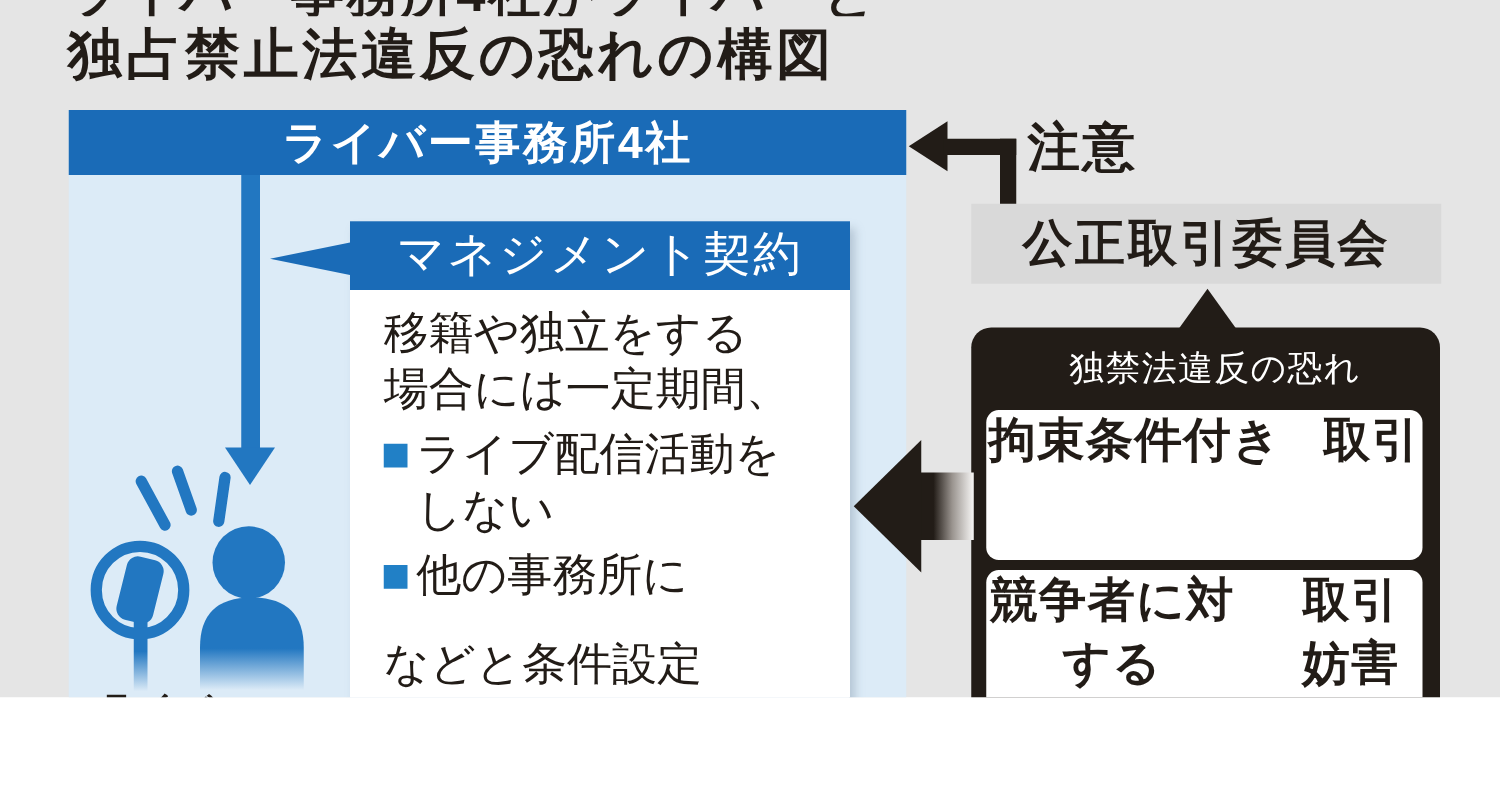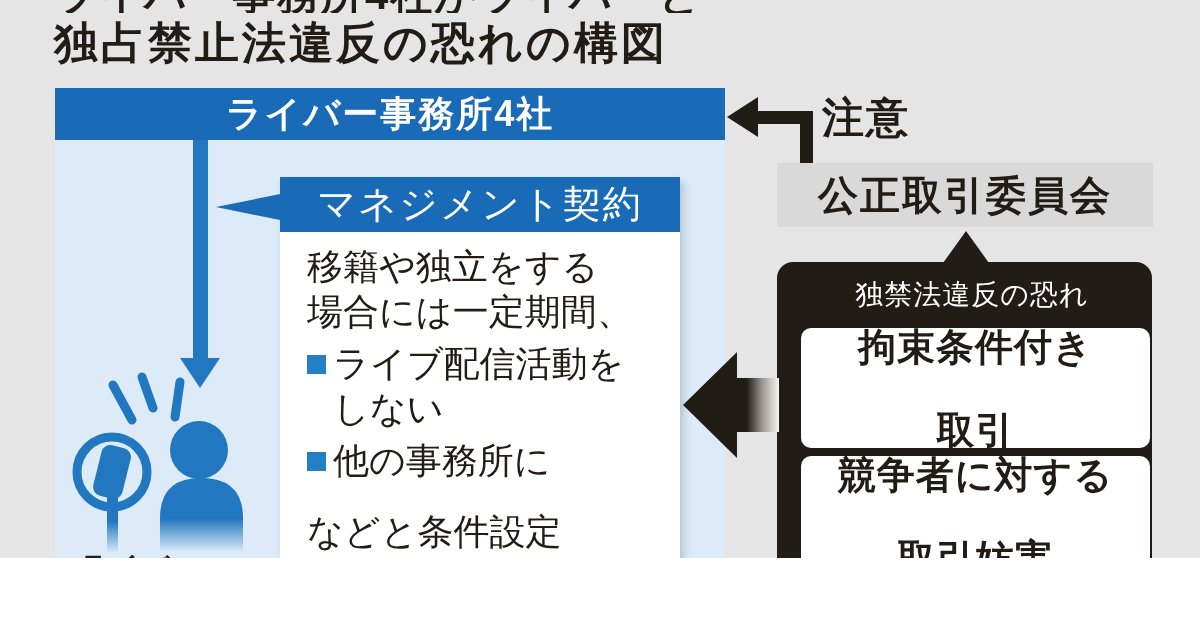--- a/index.html
+++ b/index.html
@@ -59,21 +59,21 @@
     display:block;color:#ffffff;font-size:38px;font-weight:normal;
     letter-spacing:2px;text-align:center;line-height:55px;
   }
   .mgmt-tail{
     position:absolute;left:-64px;top:17px;width:0;height:0;
     border-top:13px solid transparent;border-bottom:13px solid transparent;
     border-right:64px solid #1a6bb7;
   }
   .mgmt-body{
     padding:12px 8px 0 27px;
-    font-size:36px;line-height:45px;color:#221c17;
+    font-size:36px;line-height:45px;color:#221c17;font-family:Liberation Serif, serif;
   }
   .bullet-row{display:flex;margin-top:7px;}
   .bullet-square{
     flex:none;width:19px;height:19px;background:#2180c6;
     margin:14px 7px 0 0;
   }
   .outro-line{margin-top:26px;}
   
   .performer-svg{position:absolute;left:66px;top:360px;}
   .performer-label{
@@ -109,25 +109,25 @@
   
   .blk-box{
     position:absolute;left:777px;top:262px;width:375px;height:323px;
     background:#221c17;border-radius:16px;
   }
   .blk-title{
     color:#ffffff;font-size:28px;font-weight:normal;letter-spacing:1px;
     text-align:center;line-height:66px;height:66px;margin-left:15px;
   }
   .white-card{
-    position:absolute;left:24px;width:349px;height:120px;
+    position:absolute;left:12px;width:349px;height:120px;
     background:#ffffff;border-radius:10px;
     text-align:center;font-size:38px;font-weight:bold;letter-spacing:1px;
     line-height:50px;color:#221c17;
-    display:flex;flex-direction:column;justify-content:center;gap:33px;
+    display:flex;flex-direction:row;justify-content:center;gap:33px;
   }
   .white-card.first{top:66px;}
   .white-card.second{top:194px;}
   
   .big-arrow-head{
     position:absolute;left:683px;top:352px;width:0;height:0;
     border-top:53px solid transparent;border-bottom:53px solid transparent;
     border-right:54px solid #221c17;
   }
   .big-arrow-tail{

